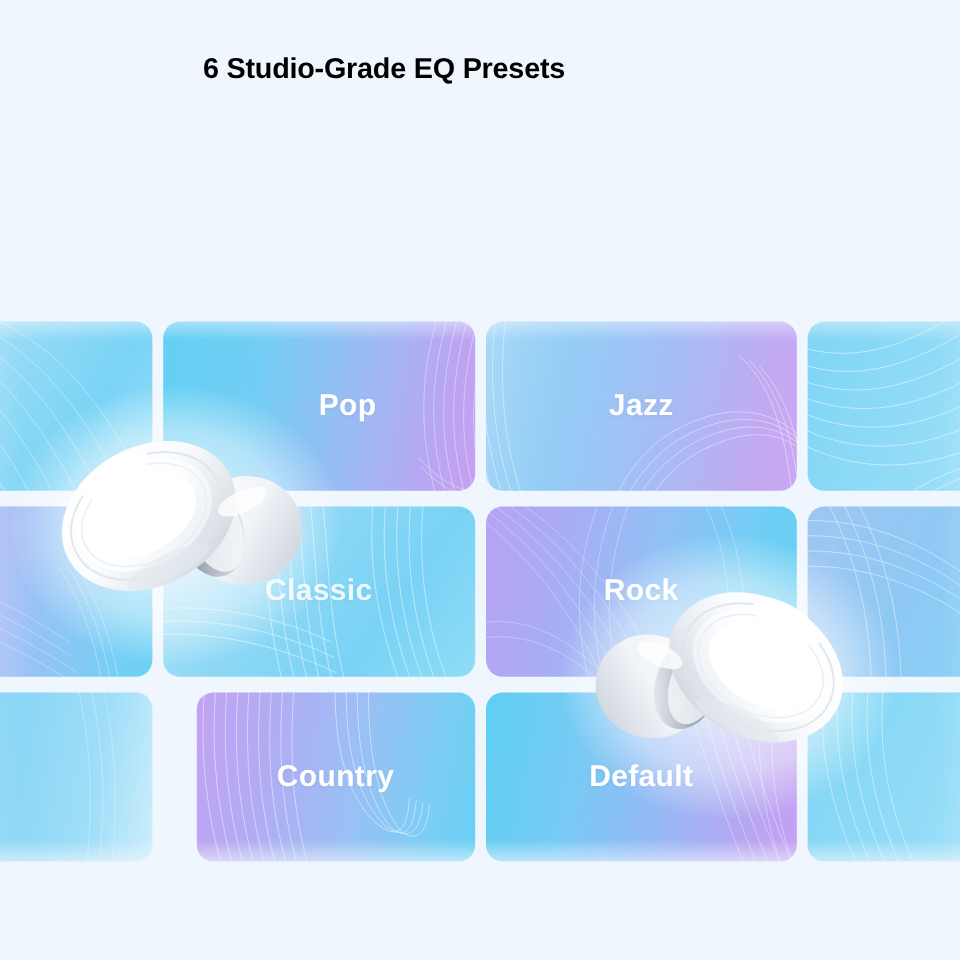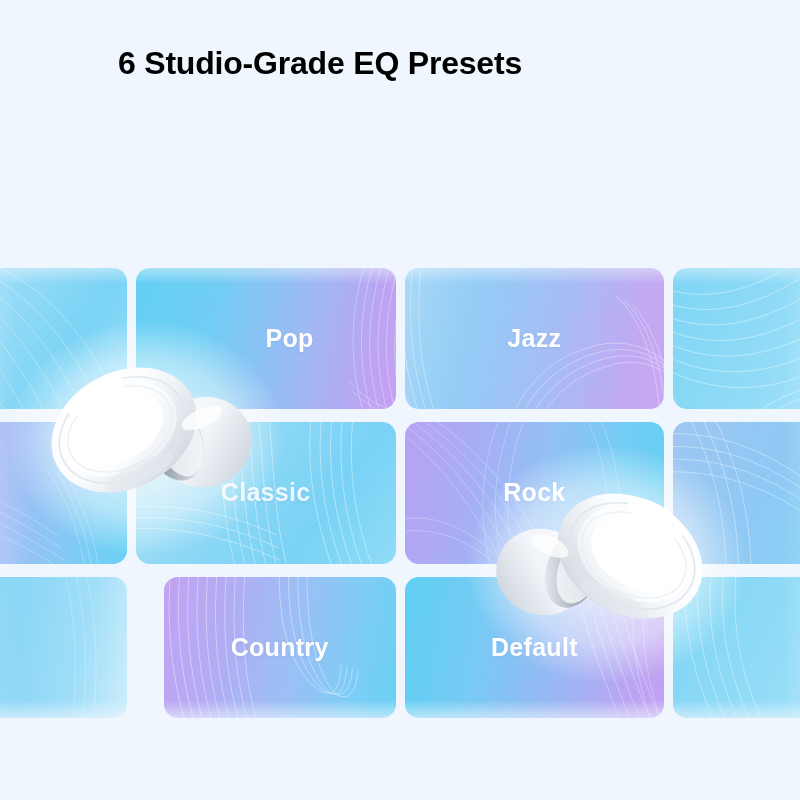--- a/index.html
+++ b/index.html
@@ -18,21 +18,21 @@
 
   
   .headline {
     position: absolute;
     top: 42px;
     left: 0;
     width: 640px;
     text-align: center;
     color: #000000;
     font-weight: bold;
-    font-size: 32px;
+    font-size: 24px;
     line-height: 1.36;
     letter-spacing: -0.2px;
     z-index: 30;
   }
   .headline .line { display: block; white-space: nowrap; }
 
   
   .grid {
     position: absolute;
     left: -133px;

